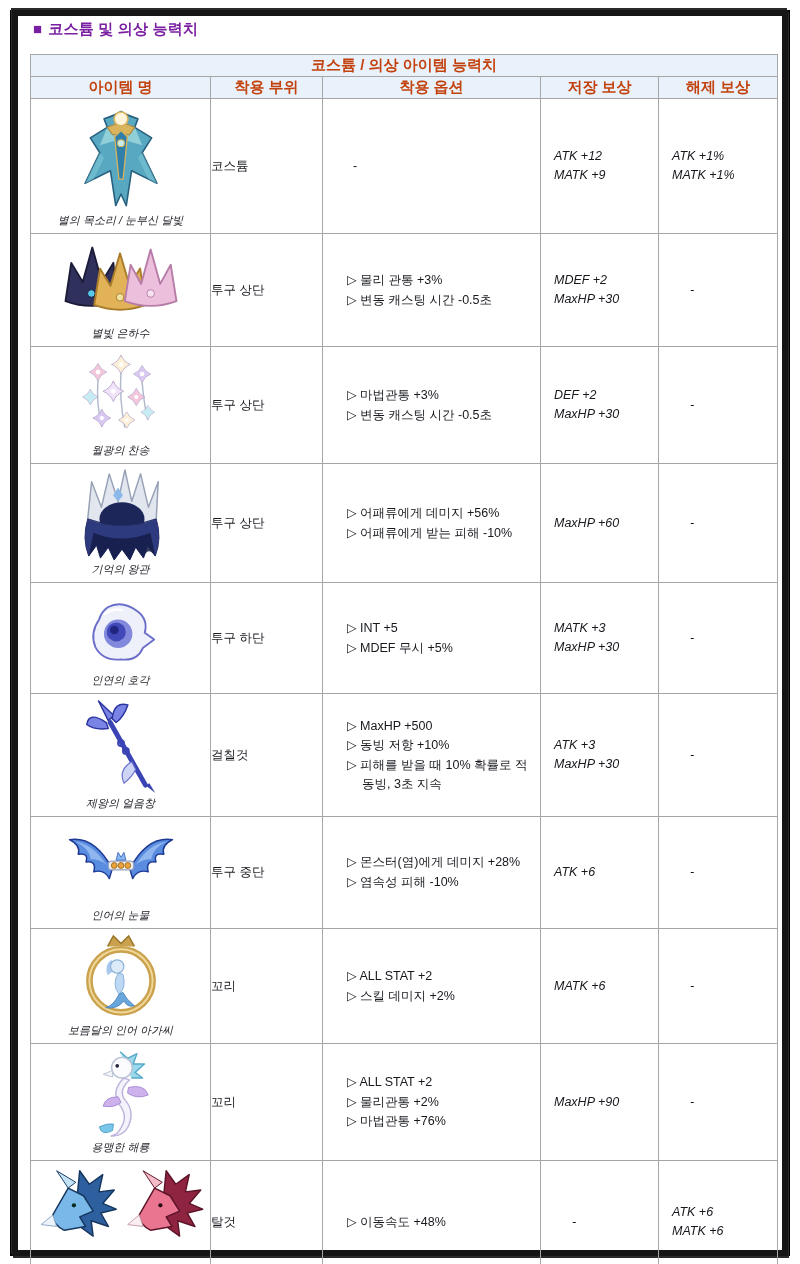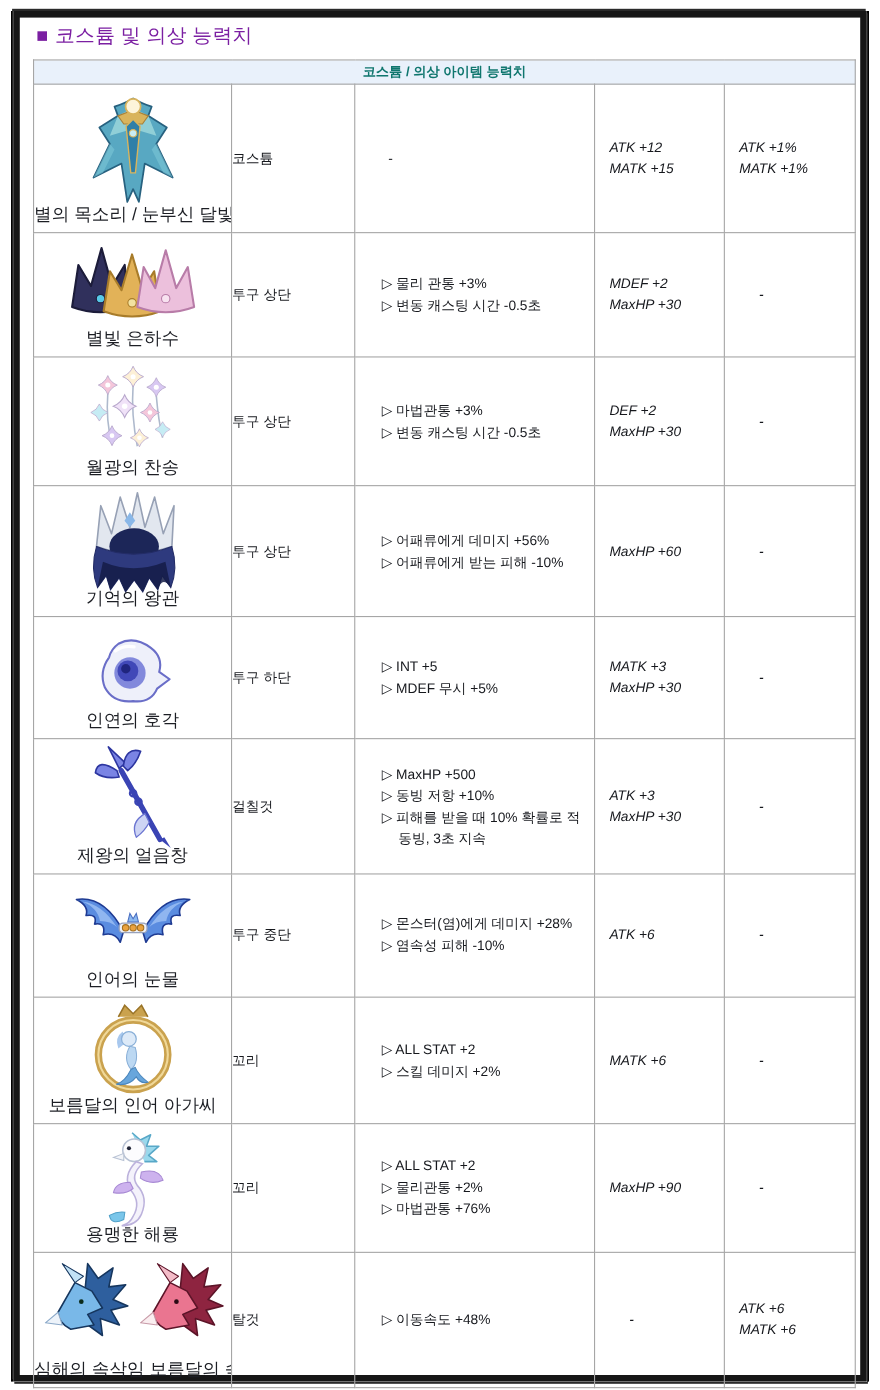--- a/index.html
+++ b/index.html
@@ -16,54 +16,54 @@
     font-family:"Liberation Sans","DejaVu Sans",sans-serif;color:var(--text);
     overflow:hidden;
   }
   .frame{
     position:absolute;left:12px;top:10px;width:776px;height:1246px;
     border:6px solid var(--frame);
     box-shadow:1px 2px 0 0 #2a2a2a,-1px -2px 0 0 #2a2a2a,2px 0 0 0 #000,-2px 0 0 0 #000;
     pointer-events:none;
   }
   .page-title{
-    position:absolute;left:33px;top:20px;font-size:18px;font-weight:normal;
+    position:absolute;left:33px;top:20px;font-size:15px;font-weight:bold;
     color:var(--title-color);letter-spacing:0.2px;
   }
   .page-title .bullet{margin-right:6px;}
   table.stat-table{
     position:absolute;left:30px;top:54px;width:747px;
     border-collapse:collapse;table-layout:fixed;
   }
   .stat-table th,.stat-table td{
     border:1px solid var(--grid);
     font-size:12.5px;
     vertical-align:middle;
     padding:0;
   }
   .stat-table thead th{
     background:var(--header-bg);
-    font-size:12px;font-weight:bold;color:#0f766e;
+    font-size:15px;font-weight:bold;color:#c2410c;
     height:22px;text-align:center;
   }
   tbody tr:nth-child(1){height:126px;}
   tbody tr:nth-child(2){height:99px;}
   tbody tr:nth-child(3){height:115px;}
   tbody tr:nth-child(4){height:112px;}
   tbody tr:nth-child(5){height:111px;}
   tbody tr:nth-child(6){height:123px;}
   tbody tr:nth-child(7){height:112px;}
   tbody tr:nth-child(8){height:114px;}
   tbody tr:nth-child(9){height:113px;}
   tbody tr:nth-child(10){height:111px;}
   td.c-item{position:relative;text-align:center;}
   .icon-box{display:flex;align-items:center;justify-content:center;padding:4px 2px 20px 2px;}
   .item-name{
     position:absolute;left:0;right:0;bottom:5px;
-    font-size:16px;color:#1c1e24;white-space:nowrap;overflow:hidden;
+    font-size:11px;color:#1c1e24;white-space:nowrap;overflow:hidden;font-style:italic;
   }
   td.c-slot{text-align:left;}
   td.c-opt{vertical-align:middle;}
   .options{padding:6px 8px 6px 12px;}
   .opt{
     padding-left:27px;text-indent:-15px;line-height:1.5;margin:1px 0;
   }
   td.c-save .stat-lines,td.c-rel .stat-lines{padding:4px 4px 4px 13px;line-height:1.5;font-style:italic;}
   .dash{padding-left:18px;text-indent:0;}
 </style>
@@ -81,20 +81,27 @@
     <col style="width:180px">
       <col style="width:112px">
       <col style="width:218px">
       <col style="width:118px">
       <col style="width:119px">
   </colgroup>
   <thead>
     <tr>
       <th colspan="5">코스튬 / 의상 아이템 능력치</th>
     </tr>
+    <tr>
+      <th>아이템 명</th>
+      <th>착용 부위</th>
+      <th>착용 옵션</th>
+      <th>저장 보상</th>
+      <th>해제 보상</th>
+    </tr>
   </thead>
   <tbody id="rows">
   <tr>
     <td class="c-item">
       <div class="icon-box">
             <svg width="106" height="110" viewBox="0 0 100 104">
               <path d="M50 8 C55 11 60 13 66 15 L63 23 L79 33 L70 47 L84 76 L60 64 L55 97 L50 86 L45 97 L40 64 L16 76 L30 47 L21 33 L37 23 L34 15 C40 13 45 11 50 8 Z" fill="#58a8c2" stroke="#27617f" stroke-width="1.5" stroke-linejoin="round"></path>
               <path d="M37 23 L50 16 L63 23 L70 40 L50 34 L30 40 Z" fill="#9fd8dc" opacity=".8"></path>
               <path d="M37 23 L50 18 L63 23 L58 30 L42 30 Z" fill="#d9b45c" stroke="#a8823a"></path>
               <circle cx="50" cy="15" r="6.5" fill="#fdf4da" stroke="#d9b45c" stroke-width="1.5"></circle>
@@ -108,21 +115,21 @@
     </td>
     <td class="c-slot">코스튬</td>
     <td class="c-opt">
           <div class="options">
             <div class="opt dash">-</div>
           </div>
         </td>
     <td class="c-save">
           <div class="stat-lines">
             <div class="stat">ATK +12</div>
-            <div class="stat">MATK +15</div>
+            <div class="stat">MATK +9</div>
           </div>
         </td>
     <td class="c-rel">
           <div class="stat-lines">
             <div class="stat">ATK +1%</div>
             <div class="stat">MATK +1%</div>
           </div>
         </td>
   </tr>
 

